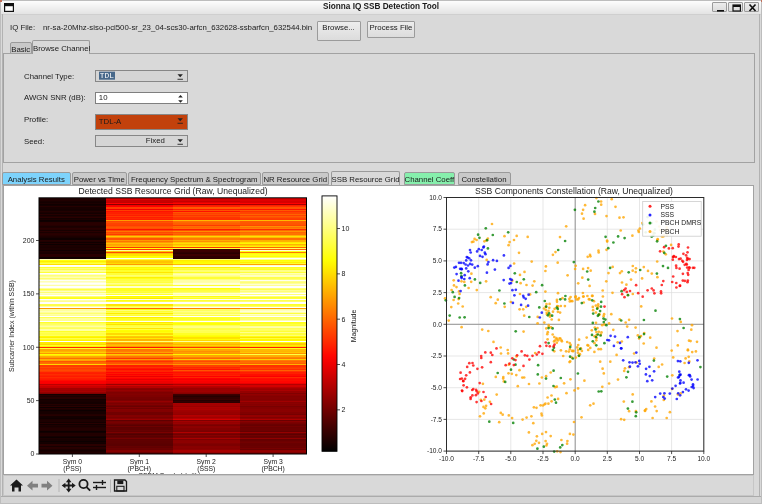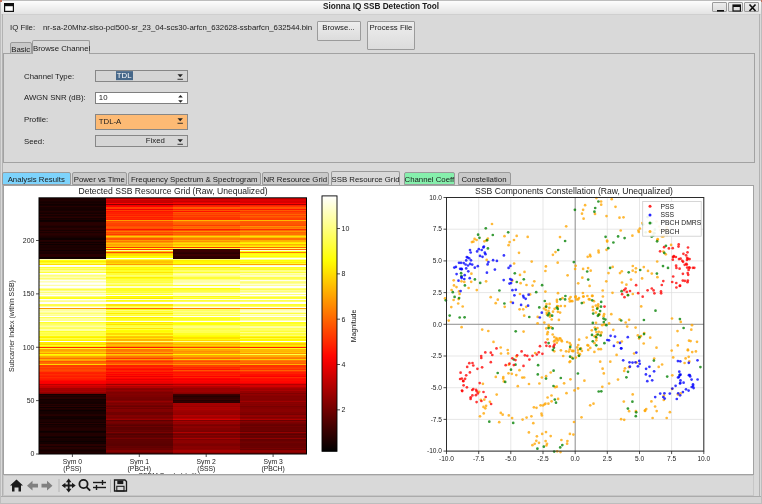--- a/index.html
+++ b/index.html
@@ -26,45 +26,45 @@
         <rect x="4" y="2" width="7.4" height="2" fill="#111"></rect>
       </svg></div>
 <div class="btn" style="left:744px;top:1.5px;width:15px;height:10.5px"><svg width="15" height="10" viewBox="0 0 15 10">
         <path d="M4.5 1.5 L10.5 8 M10.5 1.5 L4.5 8" stroke="#111" stroke-width="1.7"></path>
       </svg></div>
 </div>
 
 <div style="position:absolute;left:10px;top:22.5px">IQ File:</div>
 <div style="position:absolute;left:43px;top:22.5px">nr-sa-20Mhz-siso-pci500-sr_23_04-scs30-arfcn_632628-ssbarfcn_632544.bin</div>
 <div class="btn" style="left:316.5px;top:20.8px;width:44px;height:20px;line-height:12px">Browse...</div>
-<div class="btn" style="left:367px;top:20.8px;width:48px;height:29px;line-height:12px">Process File</div>
+<div class="btn" style="left:367px;top:20.8px;width:48px;height:17px;line-height:12px">Process File</div>
 
 <div style="position:absolute;left:9.5px;top:41.5px;width:22.5px;height:17px;background:#c9c9c9;border:1px solid #9a9a9a;box-sizing:border-box;z-index:1;border-radius:2px 2px 0 0;text-align:center;line-height:13.3px;white-space:nowrap">Basic</div>
 <div style="position:absolute;left:32px;top:40px;width:57.5px;height:14.2px;background:#d9d9d9;border:1px solid #9a9a9a;border-bottom:none;box-sizing:border-box;z-index:3;border-radius:2px 2px 0 0;text-align:center;line-height:15.2px;white-space:nowrap">Browse Channel</div>
 <div style="position:absolute;left:2.5px;top:53.3px;width:752px;height:110px;background:#d9d9d9;border:1px solid #a2a2a2;box-sizing:border-box;z-index:2"></div>
 <div style="position:absolute;left:24px;top:71.5px;z-index:4">Channel Type:</div>
 <div style="position:absolute;left:24px;top:93px;z-index:4">AWGN SNR (dB):</div>
 <div style="position:absolute;left:24px;top:114.8px;z-index:4">Profile:</div>
 <div style="position:absolute;left:24px;top:136.5px;z-index:4">Seed:</div>
 <div style="position:absolute;z-index:4;left:0;top:0">
 <div style="position:absolute;left:94.8px;top:70.2px;width:93.5px;height:11.8px;background:#d5d5d5;border:1px solid #878787;box-sizing:border-box">
-<span style="position:absolute;left:20px;top:50%;transform:translateY(-54%);"><span style="background:#47688a;color:#ffffff;padding:0 1px">TDL</span></span>
+<span style="position:absolute;left:3px;top:50%;transform:translateY(-54%);font-family:Liberation Mono, monospace;"><span style="background:#47688a;color:#ffffff;padding:0 1px">TDL</span></span>
 <svg style="position:absolute;right:2px;top:0" width="10" height="9.8" viewBox="0 0 10 9.8">
 <path d="M2.5 3.3000000000000003 L7.9 3.3000000000000003 L5.2 6.300000000000001 Z" fill="#222"></path>
 <rect x="2.5" y="7.800000000000001" width="5.4" height="0.9" fill="#222"></rect>
       </svg>
     </div>
 <div style="position:absolute;left:94.8px;top:91.8px;width:93.5px;height:11.8px;background:#ffffff;border:1px solid #7f7f7f;box-sizing:border-box">
 <span style="position:absolute;left:3px;top:50%;transform:translateY(-54%);">10</span>
 <svg style="position:absolute;right:1px;top:0" width="11" height="9.8" viewBox="0 0 11 9.8">
 <path d="M3.2 4.4 L7.8 4.4 L5.5 1.9000000000000004 Z" fill="#222"></path>
 <path d="M3.2 7.2 L7.8 7.2 L5.5 9.7 Z" fill="#222"></path>
       </svg>
     </div>
-<div style="position:absolute;left:94.8px;top:113.5px;width:93.5px;height:16px;background:#fdba74;border:1px solid #878787;box-sizing:border-box">
+<div style="position:absolute;left:94.8px;top:113.5px;width:93.5px;height:16px;background:#c2410c;border:1px solid #878787;box-sizing:border-box">
 <span style="position:absolute;left:3px;top:50%;transform:translateY(-54%);">TDL-A</span>
 <svg style="position:absolute;right:2px;top:0" width="10" height="9.8" viewBox="0 0 10 9.8">
 <path d="M2.5 3.3000000000000003 L7.9 3.3000000000000003 L5.2 6.300000000000001 Z" fill="#222"></path>
 <rect x="2.5" y="7.800000000000001" width="5.4" height="0.9" fill="#222"></rect>
       </svg>
     </div>
 <div style="position:absolute;left:94.8px;top:135.2px;width:93.5px;height:11.8px;background:#d5d5d5;border:1px solid #878787;box-sizing:border-box">
 <span style="position:absolute;left:3px;top:50%;transform:translateY(-54%);padding-left:47px;">Fixed</span>
 <svg style="position:absolute;right:2px;top:0" width="10" height="9.8" viewBox="0 0 10 9.8">
 <path d="M2.5 3.3000000000000003 L7.9 3.3000000000000003 L5.2 6.300000000000001 Z" fill="#222"></path>

